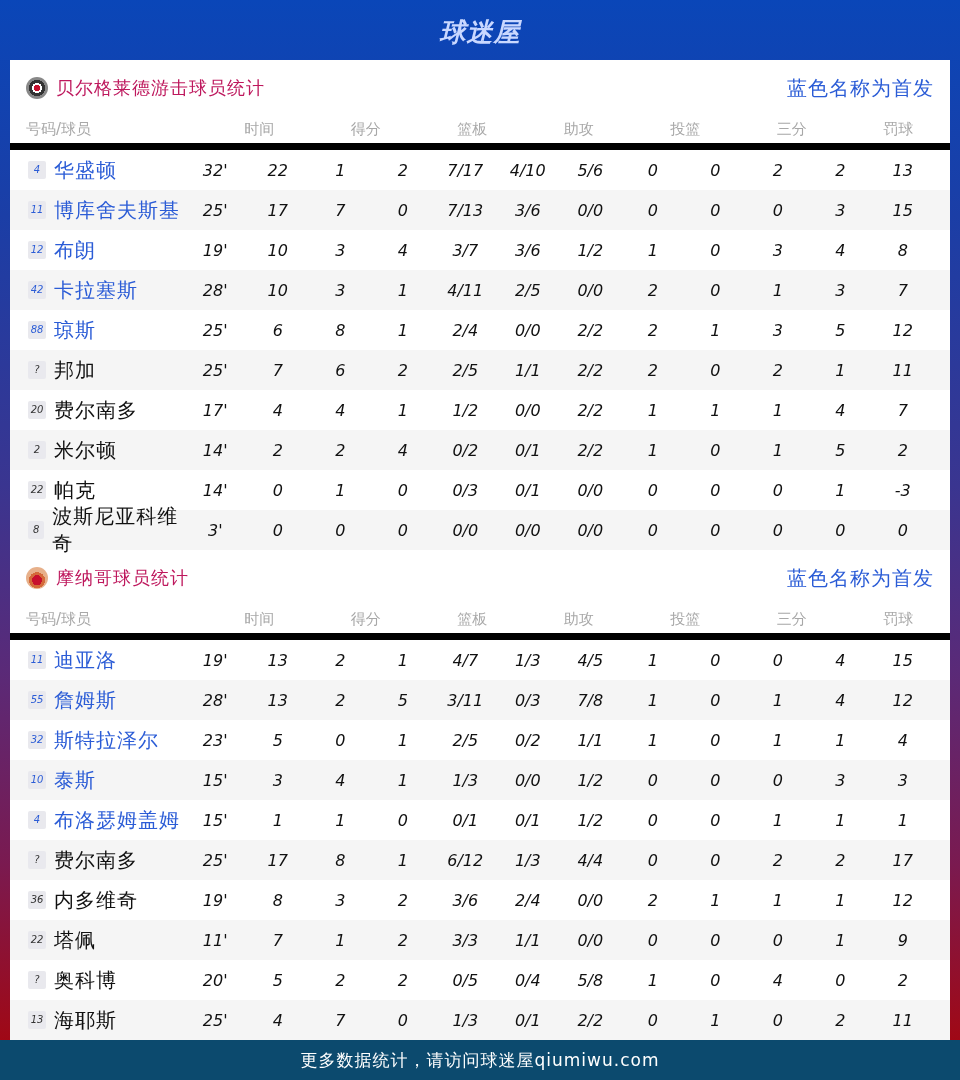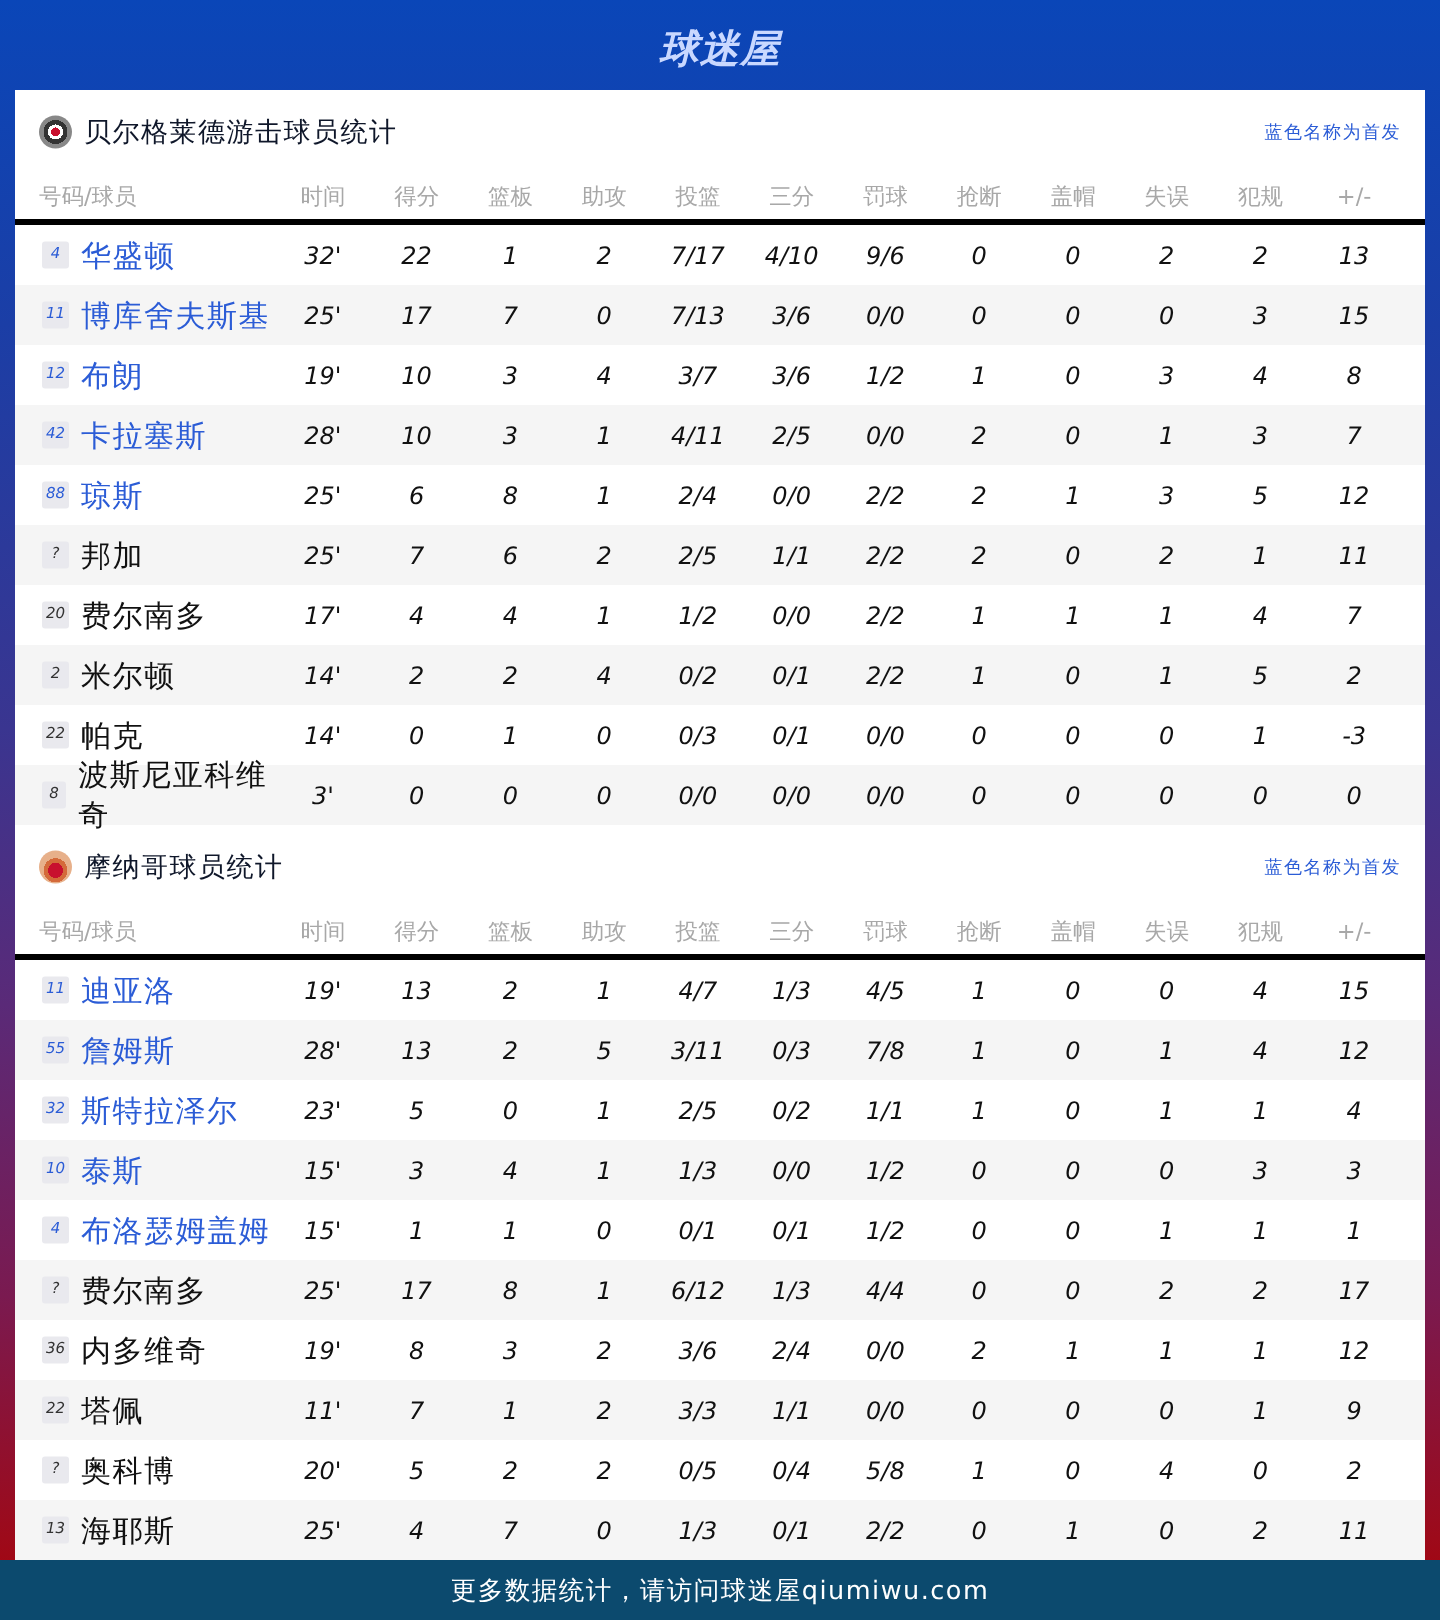--- a/index.html
+++ b/index.html
@@ -25,28 +25,28 @@
     height: 56px; display: flex; align-items: center; justify-content: space-between;
     padding: 0 16px 0 16px;
   }
   .team-title { display: flex; align-items: center; gap: 8px; }
   .team-logo {
     width: 22px; height: 22px; border-radius: 50%;
     display: inline-block; position: relative;
   }
   .team-logo.partizan { background: radial-gradient(circle, #c8102e 0 3px, #fff 3px 5px, #333 5px 8px, #888 8px 11px); }
   .team-logo.monaco { background: radial-gradient(circle at 50% 60%, #c8102e 0 5px, #d46a3a 5px 8px, #e7b08a 8px 11px); }
-  .team-name { font-size: 18px; color: #0f172a; letter-spacing: 1px; }
-  .starter-note { font-size: 12px; color: #2b5cd6; letter-spacing: 1px; }
+  .team-name { font-size: 18px; color: #be185d; letter-spacing: 1px; }
+  .starter-note { font-size: 20px; color: #2b5cd6; letter-spacing: 1px; }
 
   .table { width: 100%; }
   .row {
     display: flex; align-items: center; height: 40px;
   }
-  .row.header-row { height: 34px; border-bottom: 4px solid #000000; margin-bottom: 0; }
+  .row.header-row { height: 34px; border-bottom: 7px solid #000000; margin-bottom: 0; gap: 44px; }
   .row.stripe { background: #f5f5f5; }
   .cell {
     flex: 0 0 62.5px; text-align: center; font-size: 16px; color: #111;
     font-style: italic; font-family: "DejaVu Sans", sans-serif;
   }
   .header-row .cell { color: #a8a8a8; font-size: 15px; font-style: normal; }
   .cell.player {
     flex: 0 0 174px; text-align: left; padding-left: 18px;
     display: flex; align-items: center; gap: 8px; font-style: normal;
   }
@@ -104,21 +104,21 @@
             <div class="cell player">
               <span class="num-badge starter">4</span>
               <span class="pname starter">华盛顿</span>
             </div>
             <div class="cell">32'</div>
             <div class="cell">22</div>
             <div class="cell">1</div>
             <div class="cell">2</div>
             <div class="cell">7/17</div>
             <div class="cell">4/10</div>
-            <div class="cell">9/6</div>
+            <div class="cell">5/6</div>
             <div class="cell">0</div>
             <div class="cell">0</div>
             <div class="cell">2</div>
             <div class="cell">2</div>
             <div class="cell">13</div>
           </div>
           <div class="row stripe">
             <div class="cell player">
               <span class="num-badge starter">11</span>
               <span class="pname starter">博库舍夫斯基</span>

